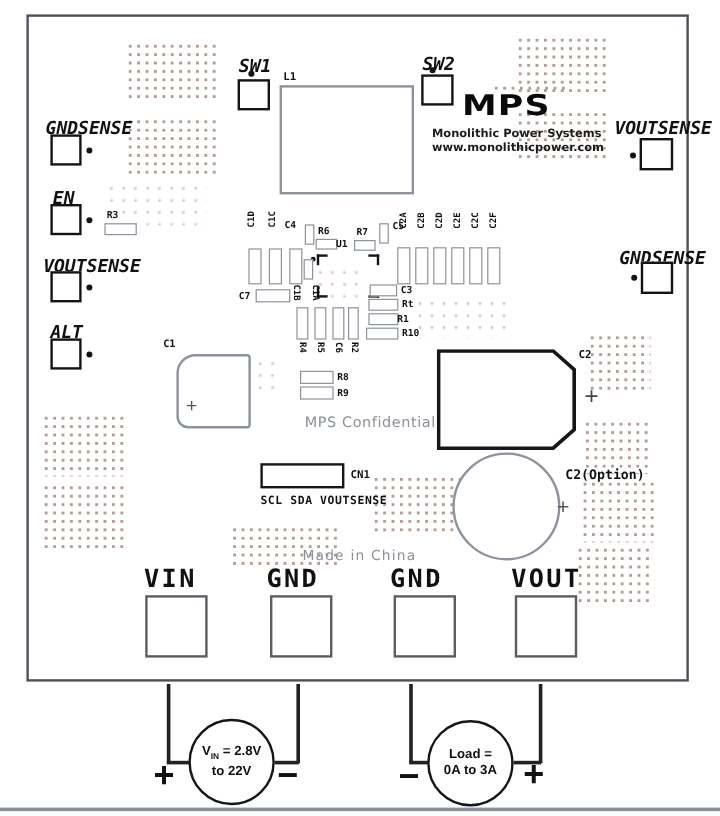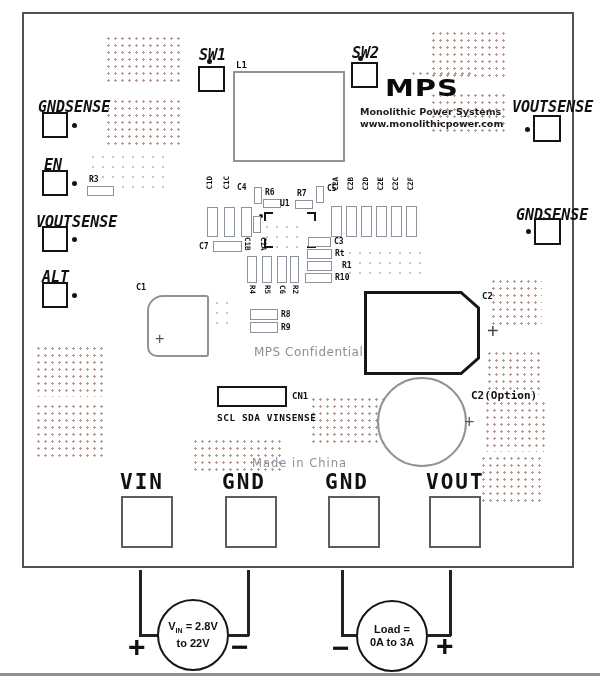--- a/index.html
+++ b/index.html
@@ -146,21 +146,21 @@
   <div class="comp" style="left:213px;top:241px;width:29px;height:11px"></div>
   <div class="vlabel cw" style="left:242px;top:237px">C1B</div>
   <div class="vlabel cw" style="left:258px;top:237px">C1A</div>
   <div class="comp" style="left:253px;top:216px;width:8px;height:17px"></div>
 
   <div class="comp" style="left:308px;top:237px;width:23px;height:10px"></div>
   <div class="clabel" style="left:334px;top:237px">C3</div>
   <div class="comp" style="left:307px;top:249px;width:25px;height:10px"></div>
   <div class="clabel" style="left:335px;top:249px">Rt</div>
   <div class="comp" style="left:307px;top:261px;width:25px;height:10px"></div>
-  <div class="clabel" style="left:342px;top:261px">R1</div>
+  <div class="clabel" style="left:331px;top:261px">R1</div>
   <div class="comp" style="left:305px;top:273px;width:27px;height:10px"></div>
   <div class="clabel" style="left:335px;top:273px">R10</div>
 
   <div class="comp" style="left:247px;top:256px;width:10px;height:27px"></div>
   <div class="comp" style="left:262px;top:256px;width:10px;height:27px"></div>
   <div class="comp" style="left:277px;top:256px;width:10px;height:27px"></div>
   <div class="comp" style="left:290px;top:256px;width:9px;height:27px"></div>
   <div class="vlabel cw" style="left:247px;top:285px">R4</div>
   <div class="vlabel cw" style="left:262px;top:285px">R5</div>
   <div class="vlabel cw" style="left:277px;top:285px">C6</div>
@@ -182,21 +182,21 @@
   <div class="plusMark" style="left:487px;top:320px;font-size:20px;color:#444">+</div>
 
   <div class="comp" style="left:377px;top:377px;width:90px;height:90px;border-width:2px;border-radius:50%"></div>
   <div class="clabel" style="left:471px;top:389px;font-size:11px">C2(Option)</div>
   <div class="plusMark" style="left:464px;top:412px;font-size:18px">+</div>
 
   <div class="grayTxt" style="left:254px;top:345px;font-size:12px;letter-spacing:.5px">MPS Confidential</div>
 
   <div class="abs" style="left:217px;top:386px;width:70px;height:21px;border:2.5px solid #161616;background:#fff;box-sizing:border-box"></div>
   <div class="clabel" style="left:292px;top:391px;font-size:9px">CN1</div>
-  <div class="clabel" style="left:217px;top:412px;font-size:9.5px;letter-spacing:.5px">SCL SDA VINSENSE</div>
+  <div class="clabel" style="left:217px;top:412px;font-size:9.5px;letter-spacing:.5px">SCL SDA VOUTSENSE</div>
 
   <div class="grayTxt" style="left:252px;top:456px;font-size:11.5px;letter-spacing:1px">Made in China</div>
 
   <div class="padBigLabel" style="left:120px;top:470px">VIN</div>
   <div class="pad-big" style="left:121px;top:496px;width:52px;height:52px"></div>
   <div class="padBigLabel" style="left:222px;top:470px">GND</div>
   <div class="pad-big" style="left:225px;top:496px;width:52px;height:52px"></div>
   <div class="padBigLabel" style="left:325px;top:470px">GND</div>
   <div class="pad-big" style="left:328px;top:496px;width:52px;height:52px"></div>
   <div class="padBigLabel" style="left:426px;top:470px">VOUT</div>

